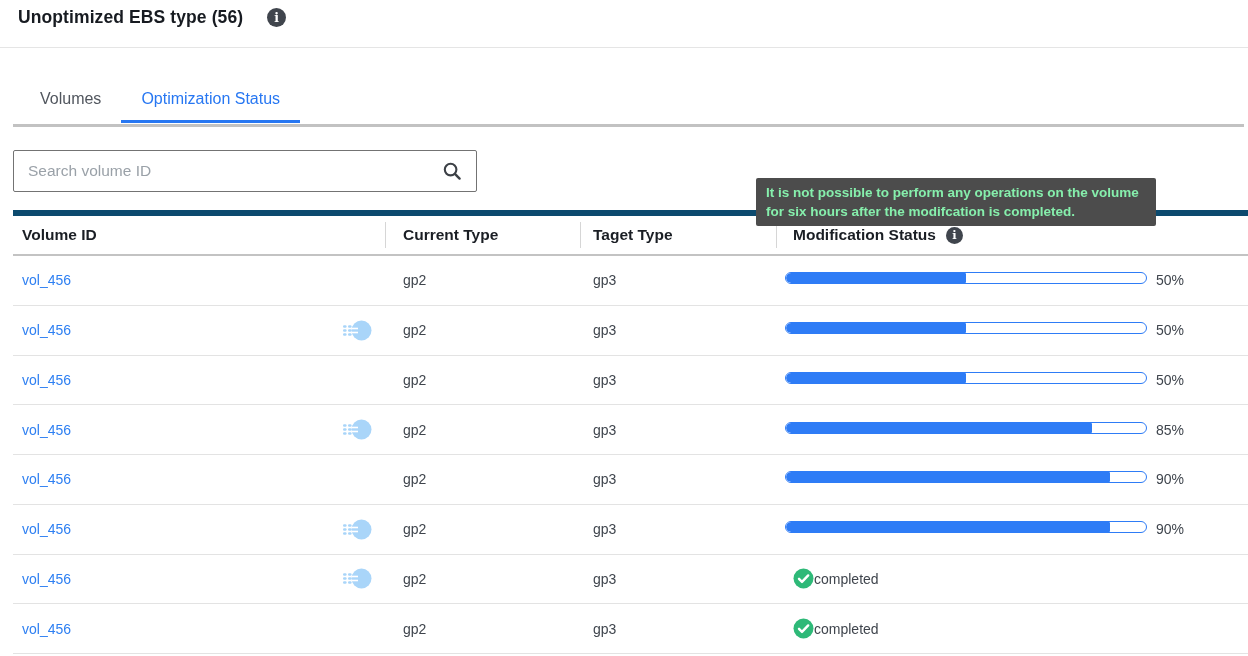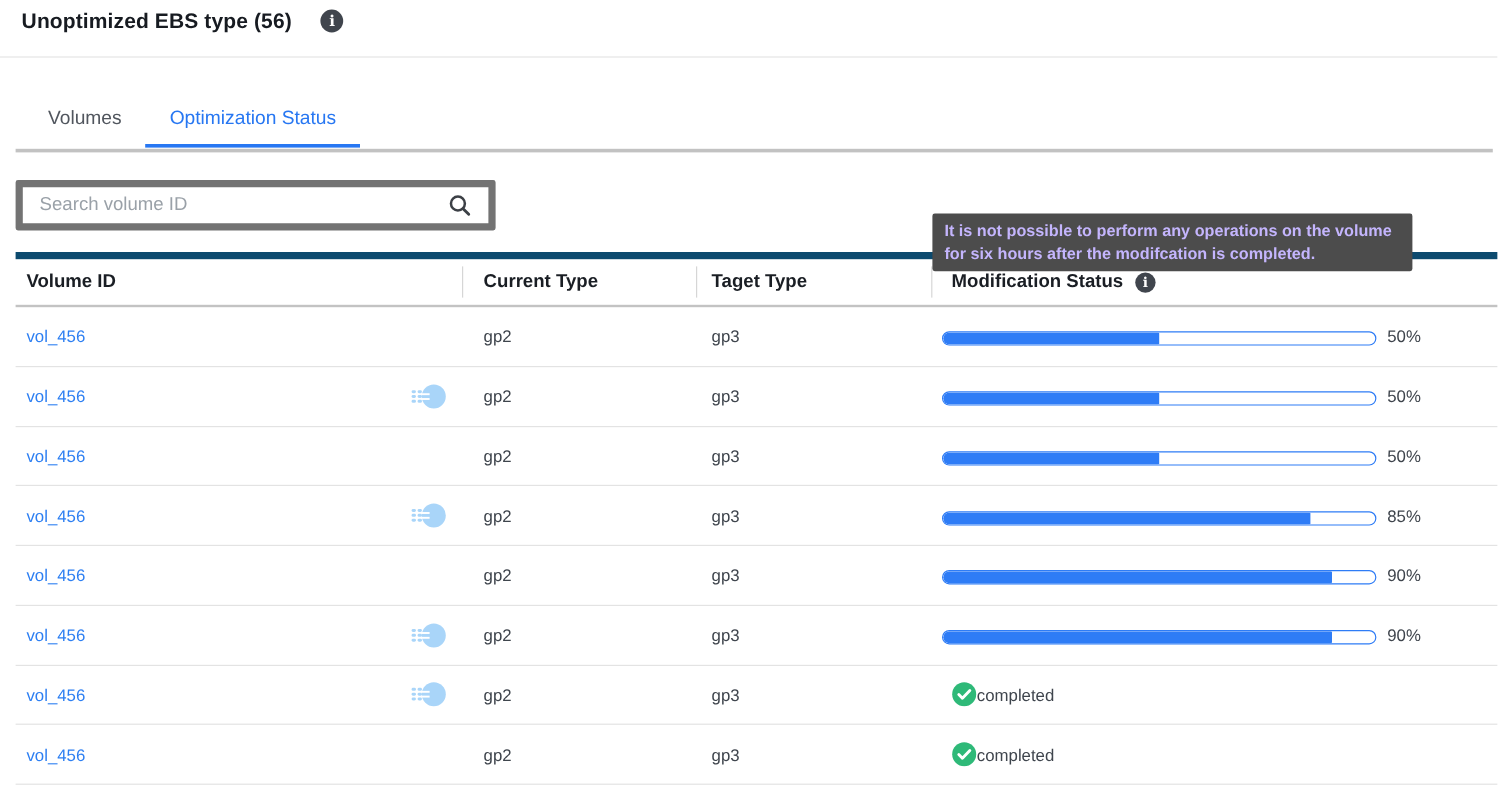--- a/index.html
+++ b/index.html
@@ -29,34 +29,34 @@
   .header-divider{position:absolute;top:47px;left:0;width:100%;height:1px;background:#e5e5e5}
 
   
   .tabs{position:absolute;left:20px;top:88px;display:flex;z-index:2}
   .tab{padding:0 20px 10px;font-size:16px;font-weight:400;color:#51565e;line-height:22px;cursor:pointer;white-space:nowrap}
   .tab.active{color:var(--accent);border-bottom:3.5px solid var(--accent)}
   .tabs-bar{position:absolute;top:123.5px;left:13px;right:4px;height:3.5px;background:#c2c2c2}
 
   
   .search-box{
-    position:absolute;left:13px;top:150px;width:400px;height:42px;
-    border:6px solid #737373;border-radius:2px;display:flex;align-items:center;background:#fff;
+    position:absolute;left:13px;top:150px;width:464px;height:42px;
+    border:1px solid #737373;border-radius:2px;display:flex;align-items:center;background:#fff;
   }
   .search-box input{
     border:none;outline:none;flex:1;font-size:15.5px;padding:0 8px 0 14px;
     color:#333;font-family:inherit;background:transparent;
   }
   .search-box input::placeholder{color:#9aa1a8}
   .search-icon{margin-right:13px;display:inline-flex;cursor:pointer}
 
   
   .tooltip{
-    position:absolute;left:777px;top:178px;width:400px;z-index:10;
-    background:var(--tooltip-bg);color:#c4b5fd;border-radius:2px;
+    position:absolute;left:756px;top:178px;width:400px;z-index:10;
+    background:var(--tooltip-bg);color:#86efac;border-radius:2px;
     font-size:13.5px;font-weight:700;line-height:1.45;padding:4.5px 10px;
   }
 
   
   .table{position:absolute;left:13px;top:210px;right:0}
   .thead,.trow{display:grid;grid-template-columns:372px 195px 196px auto;align-items:center}
   .thead{
     height:46px;border-top:6px solid #0c4a6e;border-bottom:2.5px solid #c3c3c3;
     font-size:15.5px;font-weight:700;color:#1a1e24;
   }
@@ -71,21 +71,21 @@
   .hcell .info-badge{width:17px;height:17px;font-size:11.5px}
 
   .trow{height:49.75px;border-bottom:1px solid #e3e3e3;font-size:14px;color:#3f454d}
   .c1{display:flex;align-items:center;justify-content:space-between;padding-left:9px;padding-right:12px}
   .vol-link{color:var(--link);cursor:pointer;text-decoration:none}
   .fast-icon{display:inline-flex;line-height:0}
   .c2{padding-left:18px}
   .c3{padding-left:13px}
   .c4{display:flex;align-items:center}
 
-  .progress-wrap{display:flex;align-items:flex-end;margin-left:9px}
+  .progress-wrap{display:flex;align-items:flex-start;margin-left:9px}
   .progress-track{
     width:362px;height:12px;border:1.5px solid var(--progress);border-radius:7px;
     background:#fff;overflow:hidden;
   }
   .progress-fill{height:100%;background:var(--progress);border-radius:5px 1px 1px 5px}
   .pct{margin-left:9px;color:#3f454d}
 
   .completed-wrap{display:flex;align-items:center;margin-left:17px;}
   .check-circle{display:inline-flex;line-height:0}
 </style>

